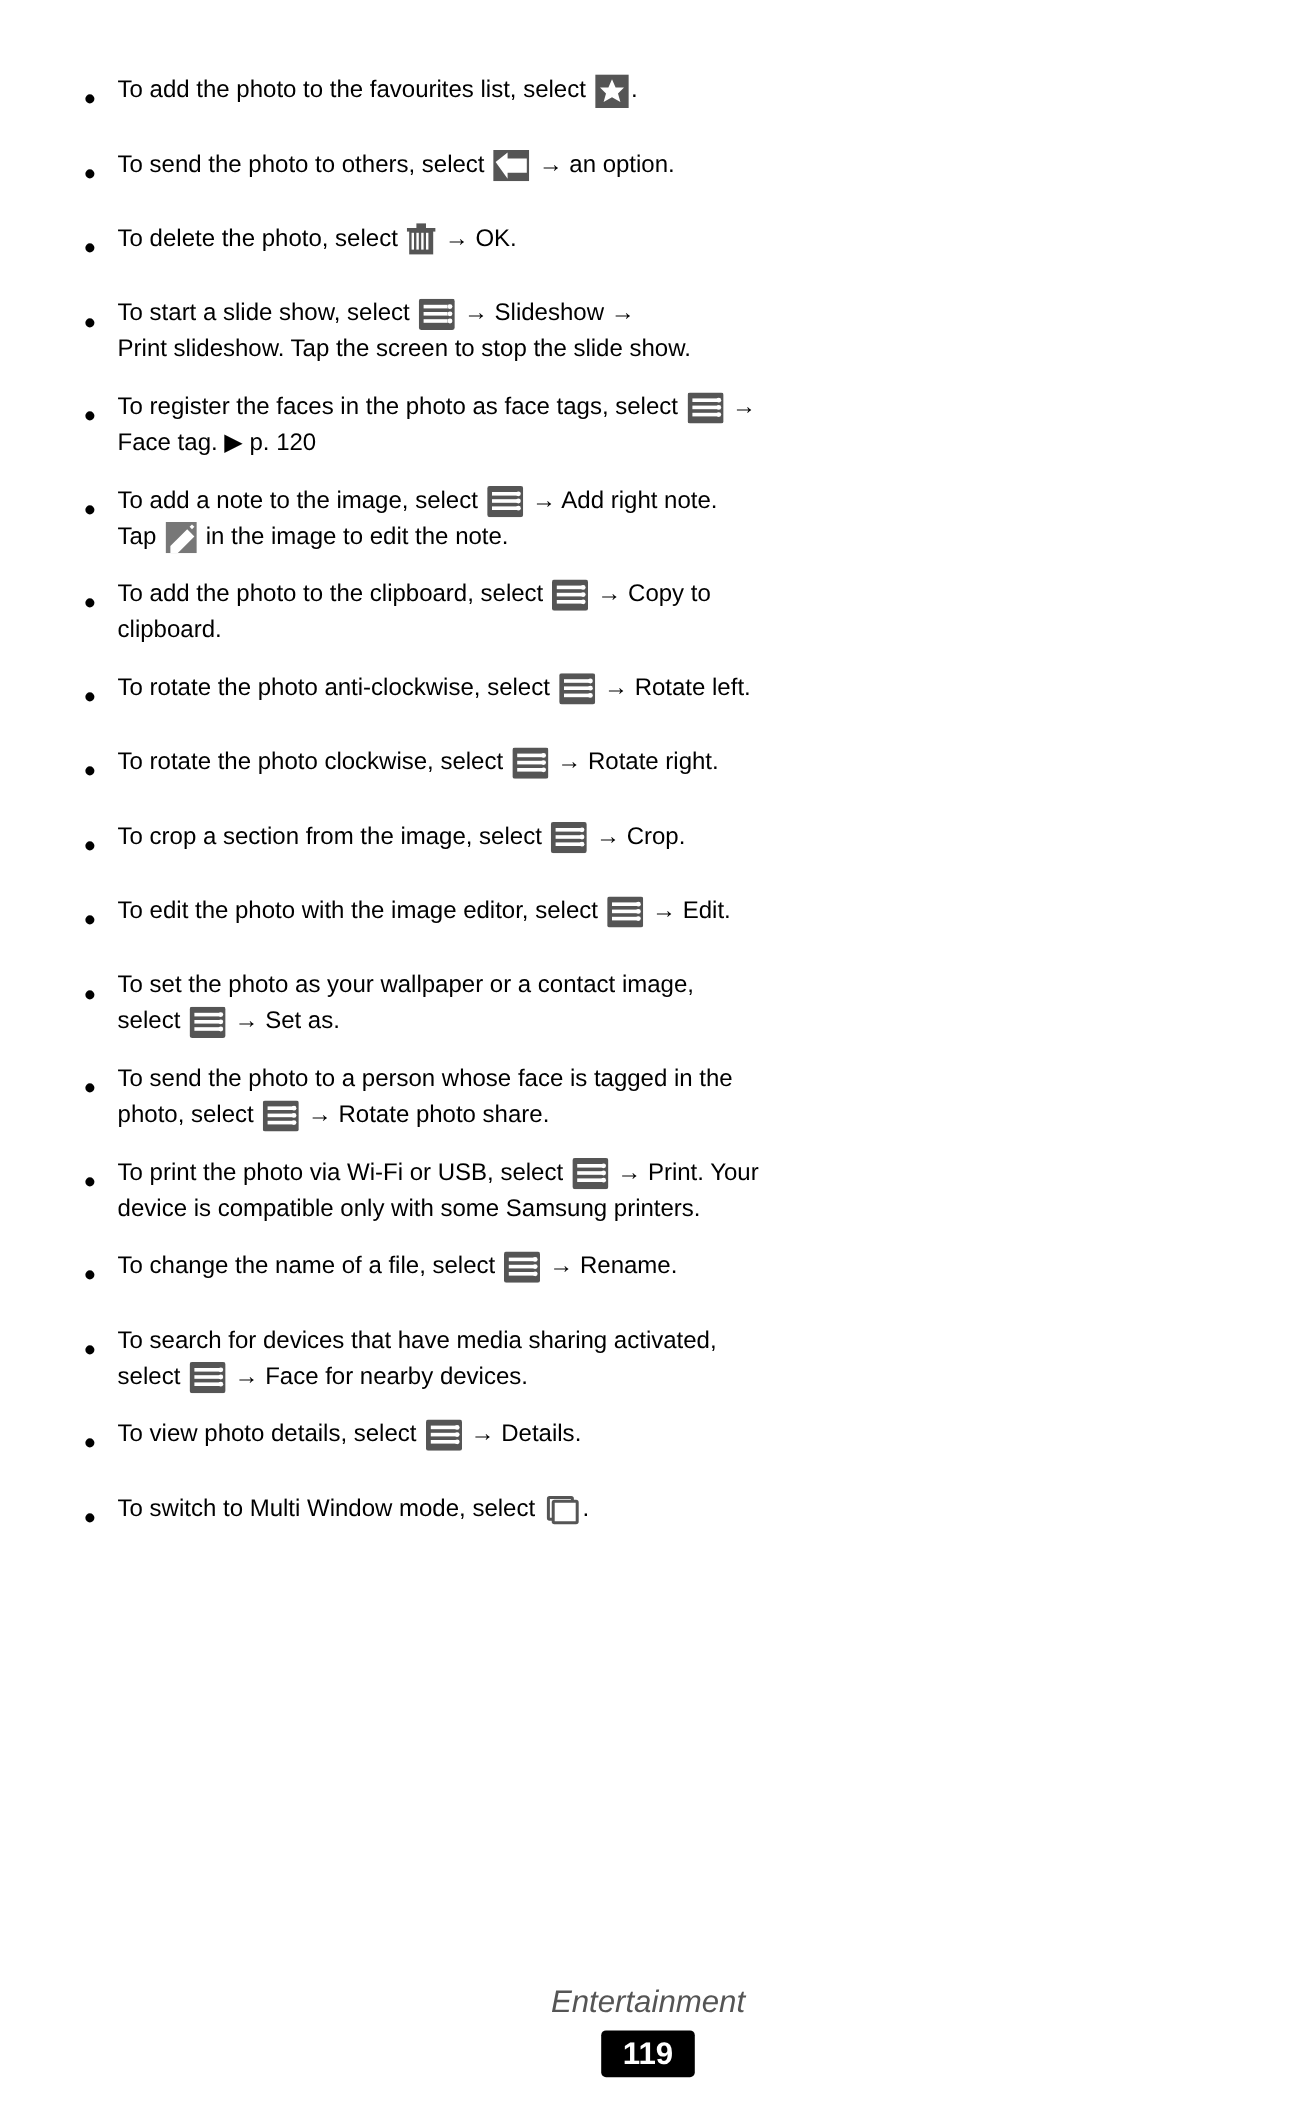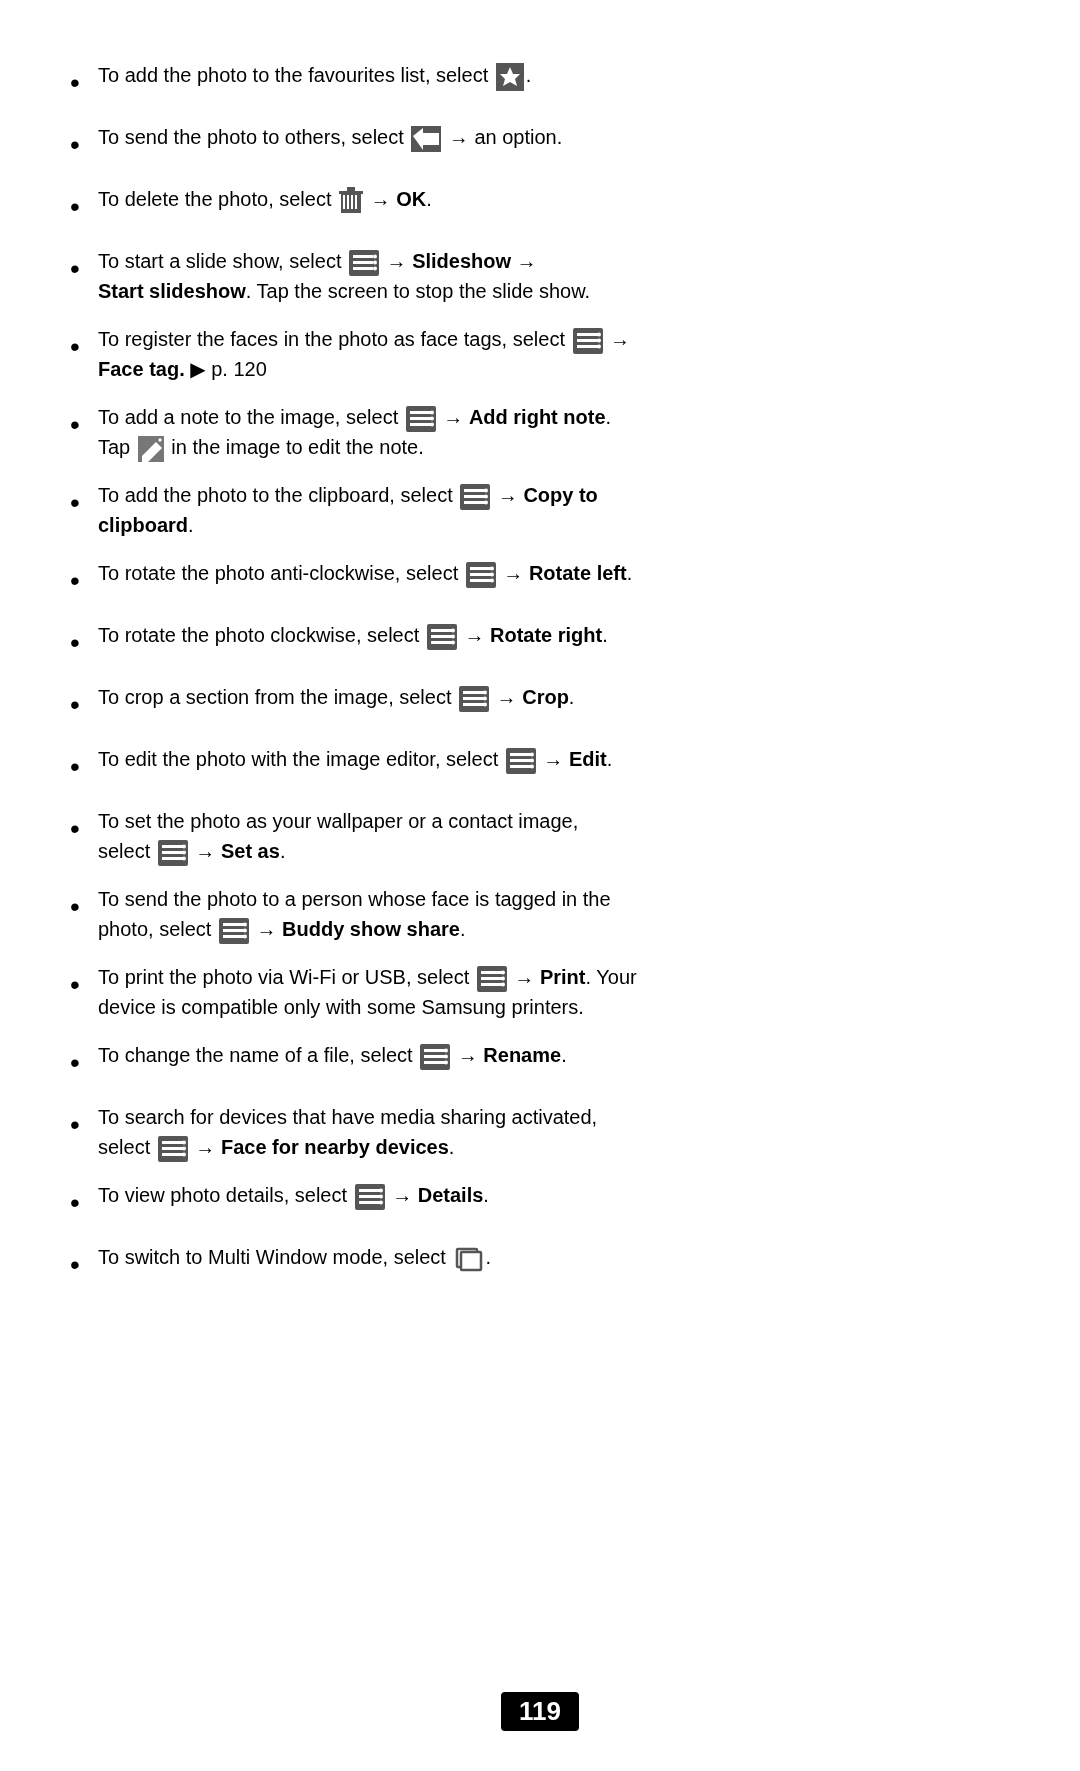--- a/index.html
+++ b/index.html
@@ -43,21 +43,21 @@
       margin-top: 2px;
     }
 
     .bullet-text {
       flex: 1;
       font-size: 20px;
       line-height: 1.5;
     }
 
     .bullet-text b {
-      font-weight: bold;
+      font-weight: normal;
     }
 
     
     .svg-menu-icon {
       display: inline-block;
       vertical-align: middle;
       margin: 0 2px;
     }
 
     .page-footer {
@@ -138,21 +138,21 @@
           <rect x="4" y="11" width="22" height="3" fill="white"></rect>
           <rect x="4" y="17" width="22" height="3" fill="white"></rect>
           <rect x="24" y="5" width="4" height="3" fill="#555"></rect>
           <rect x="24" y="11" width="4" height="3" fill="#555"></rect>
           <rect x="24" y="17" width="4" height="3" fill="#555"></rect>
           <circle cx="26" cy="6.5" r="2" fill="white"></circle>
           <circle cx="26" cy="12.5" r="2" fill="white"></circle>
           <circle cx="26" cy="18.5" r="2" fill="white"></circle>
         </svg>
         → <b>Slideshow</b> →<br>
-        <b>Start slideshow</b>. Tap the screen to stop the slide show.
+        <b>Print slideshow</b>. Tap the screen to stop the slide show.
       </span>
     </li>
 
     <li>
       <span class="bullet-dot">•</span>
       <span class="bullet-text">
         To register the faces in the photo as face tags, select
         <svg class="svg-menu-icon" width="30" height="26" viewBox="0 0 30 26">
           <rect width="30" height="26" rx="2" fill="#555"></rect>
           <rect x="4" y="5" width="22" height="3" fill="white"></rect>
@@ -302,21 +302,21 @@
         photo, select
         <svg class="svg-menu-icon" width="30" height="26" viewBox="0 0 30 26">
           <rect width="30" height="26" rx="2" fill="#555"></rect>
           <rect x="4" y="5" width="22" height="3" fill="white"></rect>
           <rect x="4" y="11" width="22" height="3" fill="white"></rect>
           <rect x="4" y="17" width="22" height="3" fill="white"></rect>
           <circle cx="26" cy="6.5" r="2" fill="white"></circle>
           <circle cx="26" cy="12.5" r="2" fill="white"></circle>
           <circle cx="26" cy="18.5" r="2" fill="white"></circle>
         </svg>
-        → <b>Buddy show share</b>.
+        → <b>Rotate photo share</b>.
       </span>
     </li>
 
     <li>
       <span class="bullet-dot">•</span>
       <span class="bullet-text">
         To print the photo via Wi-Fi or USB, select
         <svg class="svg-menu-icon" width="30" height="26" viewBox="0 0 30 26">
           <rect width="30" height="26" rx="2" fill="#555"></rect>
           <rect x="4" y="5" width="22" height="3" fill="white"></rect>
@@ -391,14 +391,15 @@
           <rect x="4" y="4" width="20" height="18" rx="1" fill="none" stroke="#555" stroke-width="2.5"></rect>
           <rect x="8" y="7" width="20" height="18" rx="1" fill="white" stroke="#555" stroke-width="2.5"></rect>
         </svg>.
       </span>
     </li>
 
   </ul>
 </div>
 
 <div class="page-footer">
+  <div class="footer-category">Entertainment</div>
   <span class="footer-page-num">119</span>
 </div>
 
 </body></html>

